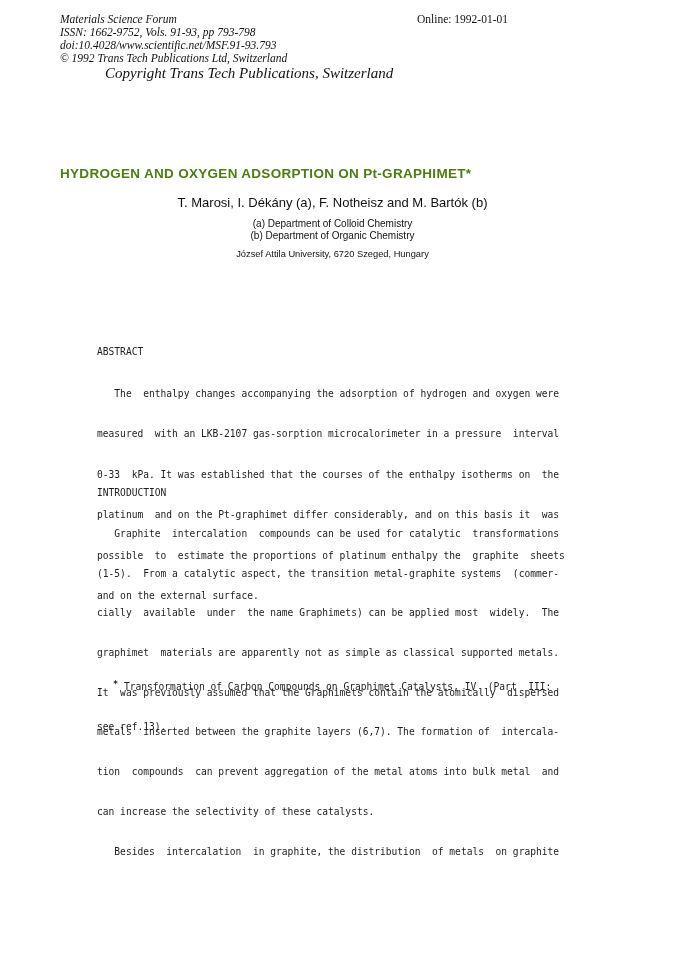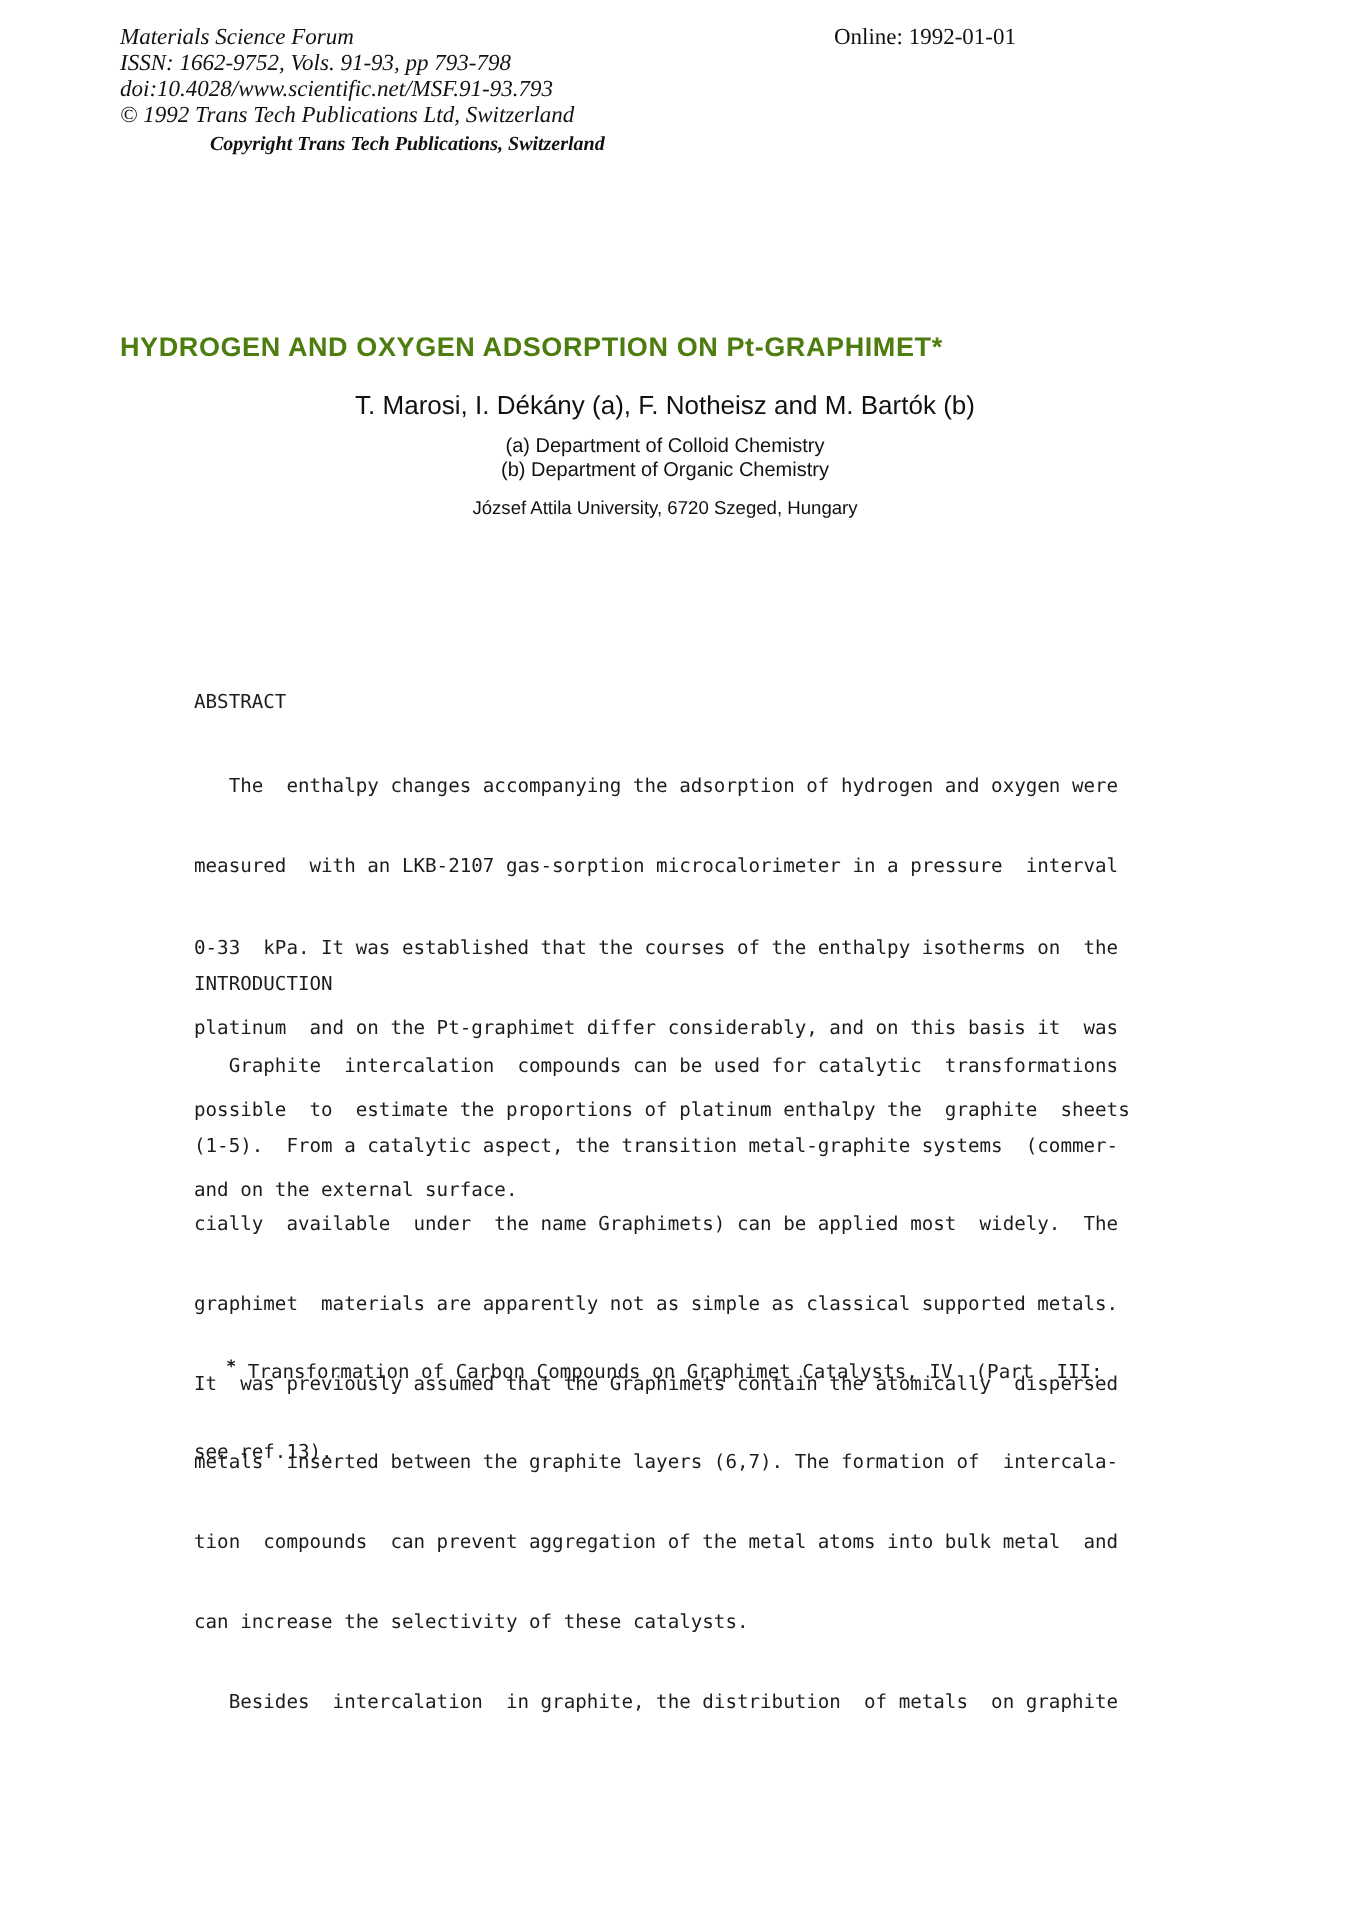--- a/index.html
+++ b/index.html
@@ -19,22 +19,22 @@
     top: 13px;
     font-style: italic;
     font-size: 11.5px;
     line-height: 12.9px;
     color: #111;
     white-space: nowrap;
   }
   .copyright-note {
     margin-left: 45px;
     margin-top: 2px;
-    font-weight: bold;
-    font-size: 10px;
+    font-weight: normal;
+    font-size: 15px;
   }
   .online-date {
     position: absolute;
     right: 60px;
     top: 13px;
     font-size: 11.5px;
     color: #111;
     white-space: nowrap;
   }
   

